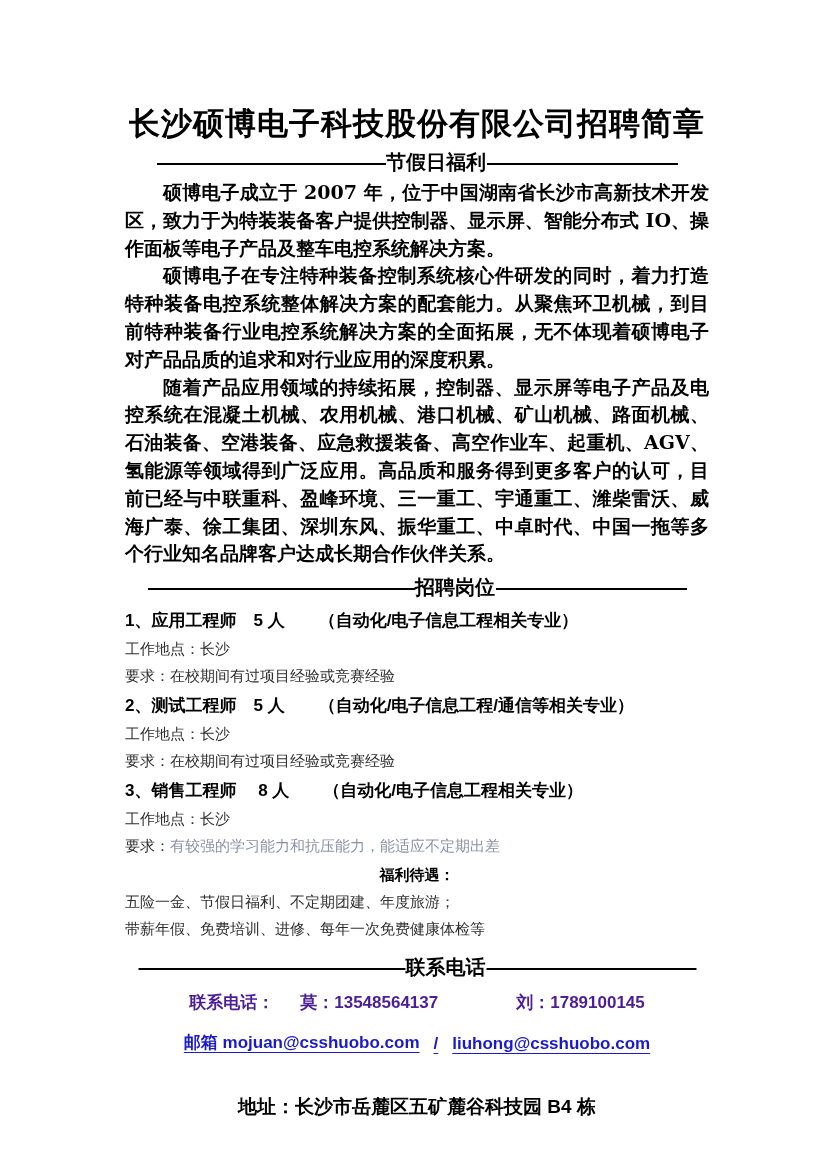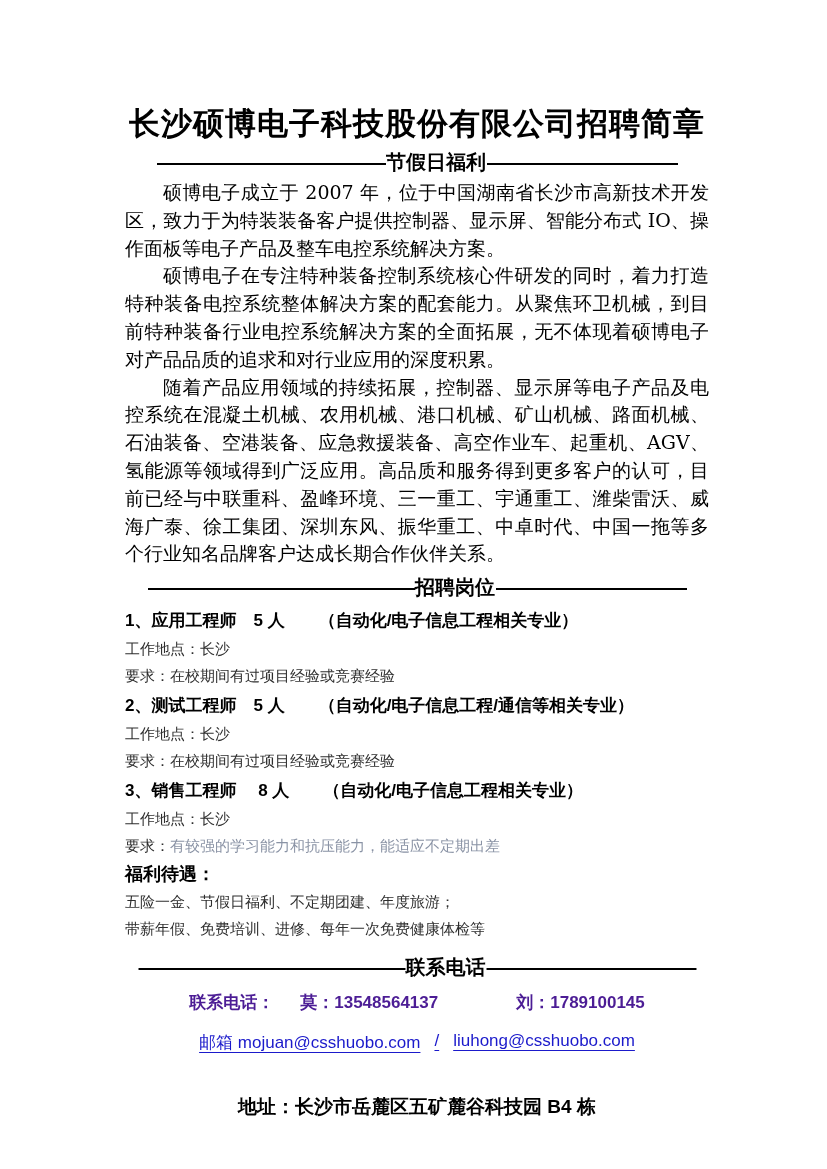--- a/index.html
+++ b/index.html
@@ -43,20 +43,21 @@
   .intro { margin-top: 4px; }
   .para {
     margin: 0;
     font-family: "DejaVu Serif", "Liberation Serif", serif;
     font-size: 19px;
     line-height: 27.8px;
     text-align: justify;
     text-justify: inter-ideograph;
     text-indent: 2em;
     color: #000000;
+    font-weight: bold;
   }
   .sep-jobs { margin-top: 6px; }
   
   .job-title {
     margin: 10px 0 0 0;
     font-size: 17px;
     line-height: 21px;
     font-weight: 800;
     color: #000000;
     white-space: nowrap;
@@ -65,47 +66,48 @@
     margin: 8px 0 0 0;
     font-size: 15px;
     line-height: 19px;
     color: #2e2e2e;
     white-space: nowrap;
   }
   .job-line .line-label { color: #2e2e2e; }
   .muted-req { color: #8a93a5; }
   .benefits-heading {
     margin: 10px 0 0 0;
-    font-size: 18px;
+    font-size: 15px;
     line-height: 19px;
     font-weight: 800;
     color: #000000;
+    text-align: center;
   }
   
   .sep-contact { margin-top: 16px; }
   .phone-line {
     display: flex;
     justify-content: center;
     align-items: baseline;
     margin-top: 11px;
     font-size: 17px;
     font-weight: 800;
     color: #4c1d95;
     white-space: nowrap;
   }
   .phone-line .phone-label { margin-right: 26px; }
   .phone-line .contact-mo { margin-right: 78px; }
   .email-line {
     display: flex;
     justify-content: center;
-    align-items: flex-start;
+    align-items: flex-end;
     gap: 14px;
     margin-top: 17px;
     font-size: 17px;
-    font-weight: 400;
+    font-weight: 700;
     color: #1b1acb;
     white-space: nowrap;
   }
   .email-line .u { text-decoration: underline; text-underline-offset: 4px; }
   .address-line {
     margin-top: 40px;
     text-align: center;
     font-size: 19px;
     font-weight: 800;
     color: #000000;

